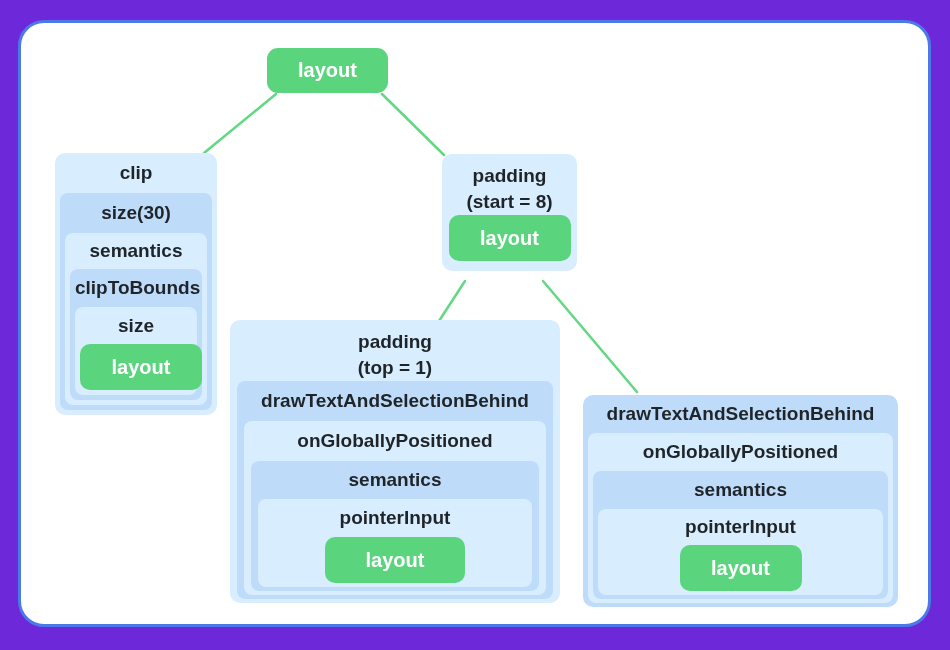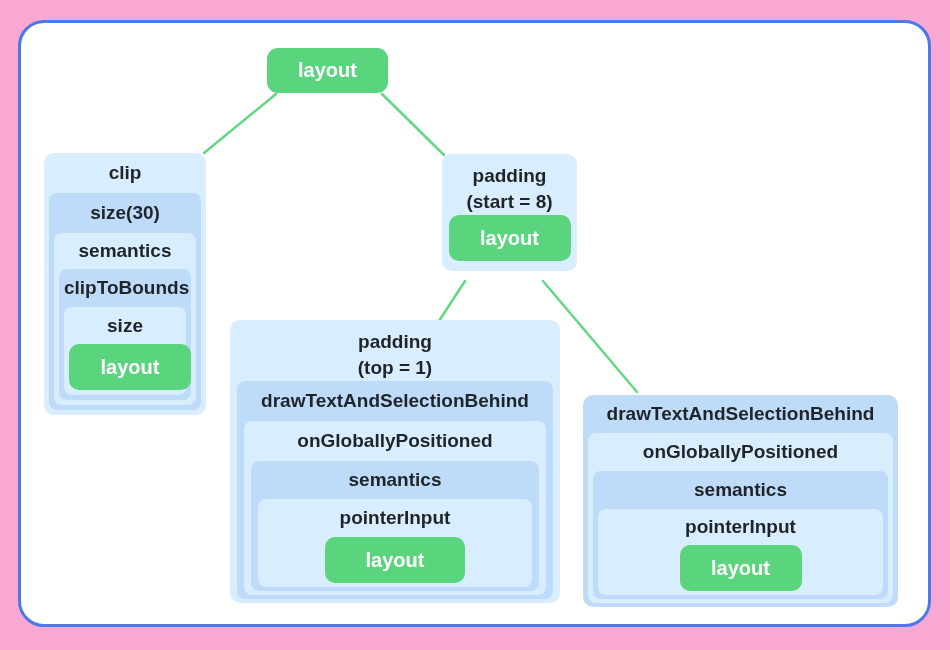--- a/index.html
+++ b/index.html
@@ -1,20 +1,20 @@
 <!DOCTYPE html>
 <html><head>
 <meta charset="utf-8">
 <style>
   html, body { margin: 0; padding: 0; background: #ffffff; }
   .canvas {
     position: relative;
     width: 950px;
     height: 650px;
-    background: #f9a8d4;
+    background: #6d28d9;
     font-family: "Liberation Sans", sans-serif;
     overflow: hidden;
   }
   .frame {
     position: absolute;
     left: 18px; top: 20px;
     width: 913px; height: 607px;
     box-sizing: border-box;
     border: 3px solid #4b79e8;
     border-radius: 26px;
@@ -62,21 +62,21 @@
     font-size: 19px;
     text-align: center;
     white-space: nowrap;
   }
   .h40 { line-height: 40px; }
   .h38 { line-height: 38px; }
   .h37 { line-height: 37px; }
   .h36 { line-height: 36px; }
   .hdr2 { padding-top: 9px; }
   .hdr2 div { line-height: 26px; }
-  .clip-box          { left: 44px;  top: 153px; width: 162px; padding: 0 5px 5px; }
+  .clip-box          { left: 55px;  top: 153px; width: 162px; padding: 0 5px 5px; }
   .clip-box .tb      { padding: 0 5px 5px; }
   .padding-start-box { left: 442px; top: 154px; width: 135px; padding: 0 6px 10px; }
   .padding-top-box   { left: 230px; top: 320px; width: 330px; padding: 0 7px 4px; }
   .padding-top-box .tb { padding: 0 7px 4px; }
   .draw-text-box     { left: 583px; top: 395px; width: 315px; padding: 0 5px 4px; }
   .draw-text-box .tb { padding: 0 5px 4px; }
 </style>
 </head>
 <body>
 

